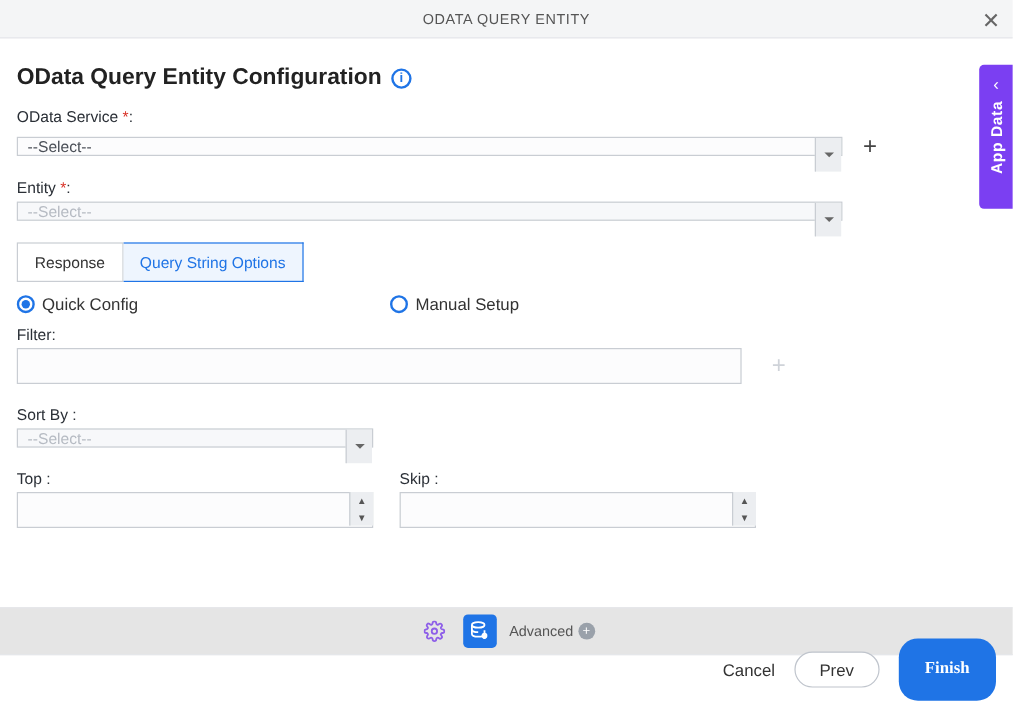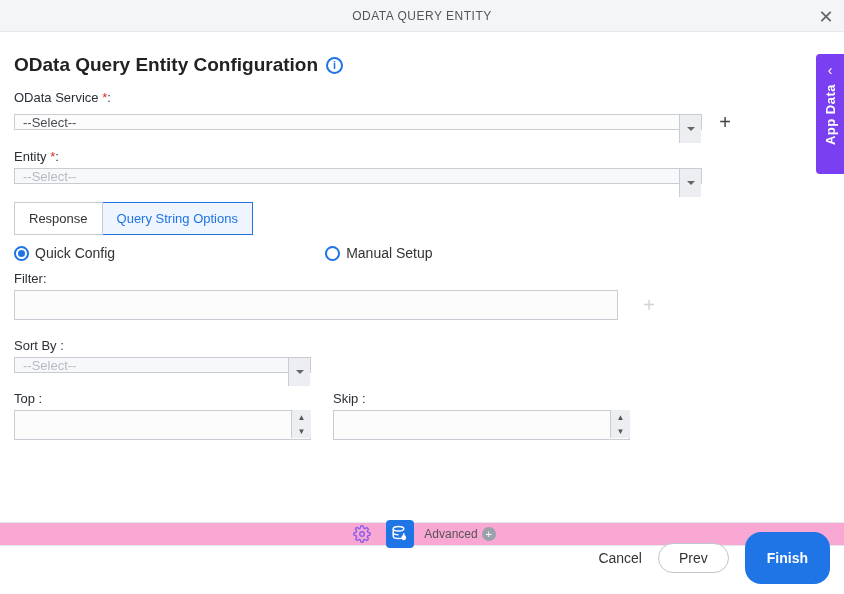--- a/index.html
+++ b/index.html
@@ -151,22 +151,22 @@
   }
   .spinner-arrows div {
     flex:1; display:flex; align-items:center; justify-content:center;
     font-size: 8px; color: #555; cursor: pointer;
   }
   .filter-wrap { display: flex; align-items: center; gap: 8px; }
   .filter-wrap .textbox { flex: 0 0 604px; }
   .toolbar {
     position: absolute;
     left: 0; right: 0; bottom: 48px;
-    background: #f9a8d4;
-    height: 24px;
+    background: #e5e5e5;
+    height: 40px;
     display: flex; align-items: center; justify-content: center;
     gap: 10px;
     border-top: 1px solid #e5e7ea;
     border-bottom: 1px solid #e5e7ea;
   }
   .icon-btn {
     width: 28px; height: 28px; border-radius: 4px;
     display:flex; align-items:center; justify-content:center;
     cursor: pointer;
   }
@@ -193,21 +193,21 @@
     color: #333; font-size: 14px; cursor: pointer;
   }
   .btn-outline {
     border: 1px solid #bfc4cc; border-radius: 16px;
     padding: 6px 20px; font-size: 14px; cursor: pointer;
     background: #fff;
   }
   .btn-primary {
     background: #1f74e6; color: #fff; border-radius: 16px;
     padding: 18px 22px; font-size: 14px; font-weight: 600;
-    cursor: pointer; border: none;
+    cursor: pointer; border: none; font-family: Liberation Serif, serif;
   }
   .side-tab {
     position: absolute;
     right: 0; top: 54px;
     width: 28px; height: 120px;
     background: #7b3ff2;
     color: #fff;
     border-top-left-radius: 4px;
     border-bottom-left-radius: 4px;
     display: flex;

